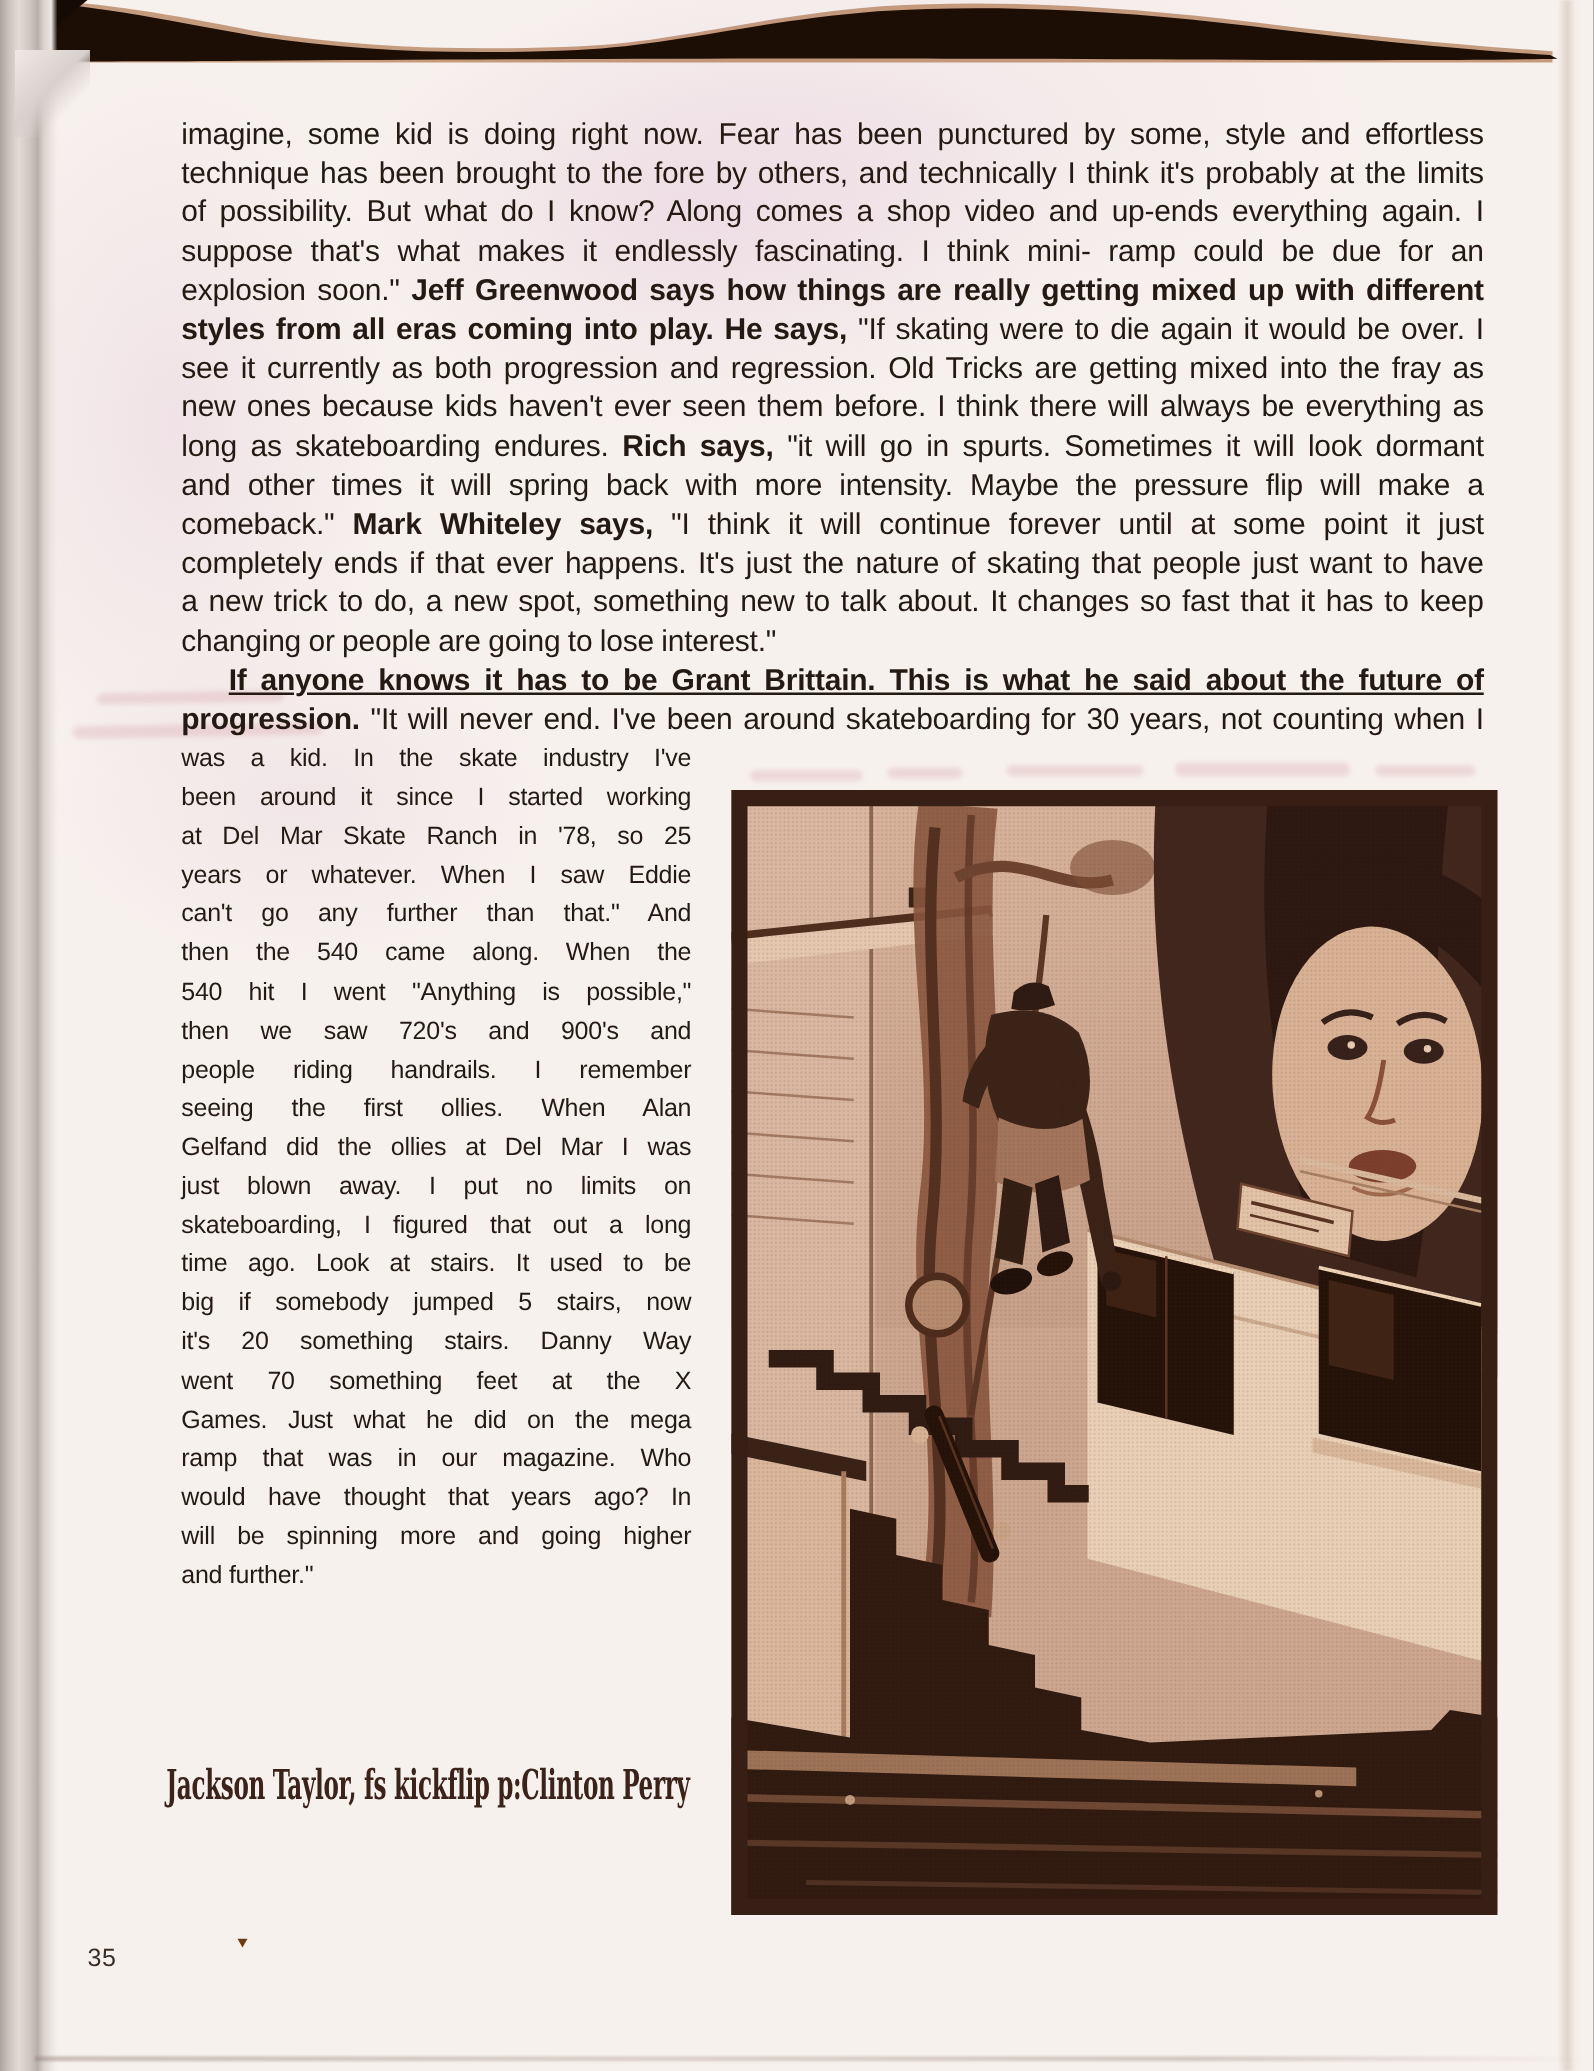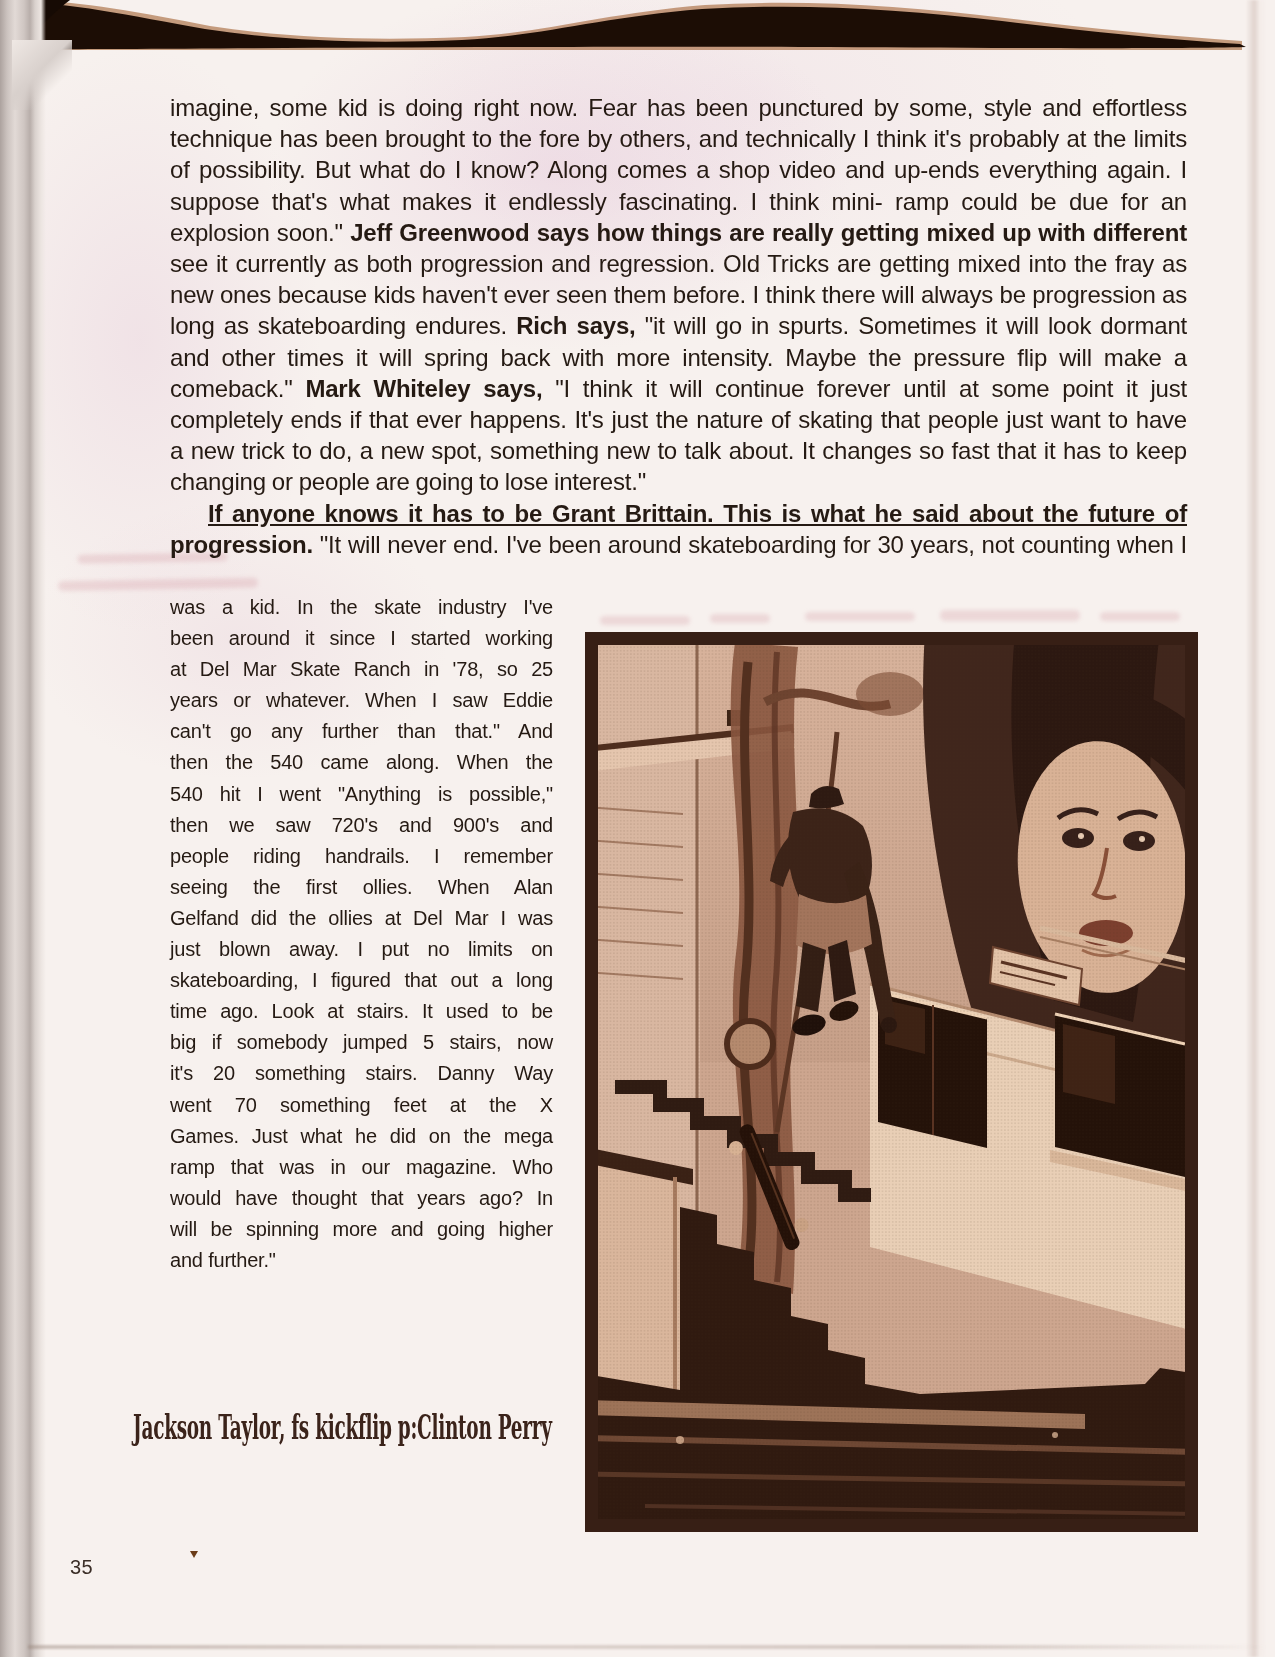--- a/index.html
+++ b/index.html
@@ -20,21 +20,21 @@
   .right-edge{position:absolute;left:1246px;top:0;bottom:0;width:18px;
     background:linear-gradient(90deg,rgba(0,0,0,0) 0%,rgba(172,142,130,0.30) 45%,rgba(246,238,235,0.9) 80%,#f4edea 100%);
     filter:blur(1px);}
   .bottom-edge{position:absolute;left:28px;top:1645px;width:1240px;height:4px;
     background:linear-gradient(90deg,rgba(150,130,120,0.45),rgba(170,150,140,0.35) 40%,rgba(160,140,130,0.4) 75%,rgba(160,140,130,0));
     filter:blur(1px);}
   
   .textblock{position:absolute;color:var(--ink,#251a13);}
   #blockA{left:145px;top:92px;width:1042px;font-size:24px;line-height:31.2px;letter-spacing:-0.2px;word-spacing:-0.5px;}
   #column{left:145px;top:592px;width:408px;font-size:20px;line-height:31.1px;letter-spacing:-0.2px;}
-  .tline{white-space:nowrap;margin-left:25px;}
+  .tline{white-space:nowrap;}
   .tline.just{text-align:justify;text-align-last:justify;}
   .tline.ind{text-indent:38px;text-decoration:underline;}
   .tline .b{font-weight:bold;}
   .caption{position:absolute;left:133px;top:1408px;color:var(--caption-ink,#3b231a);
     font-family:"DejaVu Serif",serif;font-weight:bold;font-size:33px;white-space:nowrap;
     letter-spacing:-0.5px;transform:scaleX(0.56);transform-origin:left top;}
   .pageno{position:absolute;left:70px;top:1556px;font-size:20px;color:#3a2d26;letter-spacing:0.5px;}
   .speck{position:absolute;left:190px;top:1551px;width:0;height:0;
     border-left:4px solid transparent;border-right:4px solid transparent;border-top:7px solid #6b3c18;}
   
@@ -71,22 +71,23 @@
     <div class="w" style="left:20px;top:8px;width:150px;"></div>
     <div class="w" style="left:0;top:34px;width:200px;height:10px;"></div>
   </div>
 
   <div id="blockA" class="textblock">
       <div class="tline just"><span>imagine, some kid is doing right now. Fear has been punctured by some, style and effortless</span></div>
       <div class="tline just"><span>technique has been brought to the fore by others, and technically I think it's probably at the limits</span></div>
       <div class="tline just"><span>of possibility. But what do I know? Along comes a shop video and up-ends everything again. I</span></div>
       <div class="tline just"><span>suppose that's what makes it endlessly fascinating. I think mini- ramp could be due for an</span></div>
       <div class="tline just"><span>explosion soon." </span><span class="b">Jeff Greenwood says how things are really getting mixed up with different</span></div>
+      <div class="tline just"><span class="b">styles from all eras coming into play.  He says, </span><span>"If skating were to die again it would be over. I</span></div>
       <div class="tline just"><span>see it currently as both progression and regression. Old Tricks are getting mixed into the fray as</span></div>
-      <div class="tline just"><span>new ones because kids haven't ever seen them before. I think there will always be progression as</span></div>
+      <div class="tline just"><span>new ones because kids haven't ever seen them before. I think there will always be everything as</span></div>
       <div class="tline just"><span>long as skateboarding endures.  </span><span class="b">Rich says, </span><span> "it will go in spurts. Sometimes it will look dormant</span></div>
       <div class="tline just"><span>and other times it will spring back with more intensity. Maybe the pressure flip will make a</span></div>
       <div class="tline just"><span>comeback."  </span><span class="b">Mark Whiteley says, </span><span>"I think it will continue forever until at some point it just</span></div>
       <div class="tline just"><span>completely ends if that ever happens.  It's just the nature of skating that people just want to have</span></div>
       <div class="tline just"><span>a new trick to do, a new spot, something new to talk about.  It changes so fast that it has to keep</span></div>
       <div class="tline"><span>changing or people are going to lose interest."</span></div>
       <div class="tline just ind"><span class="b">If anyone knows it has to be Grant Brittain.  This is what he said about the future of</span></div>
       <div class="tline just"><span class="b">progression. </span><span>"It will never end. I've been around skateboarding for 30 years, not counting when I</span></div>
     </div>
   <div id="column" class="textblock">

